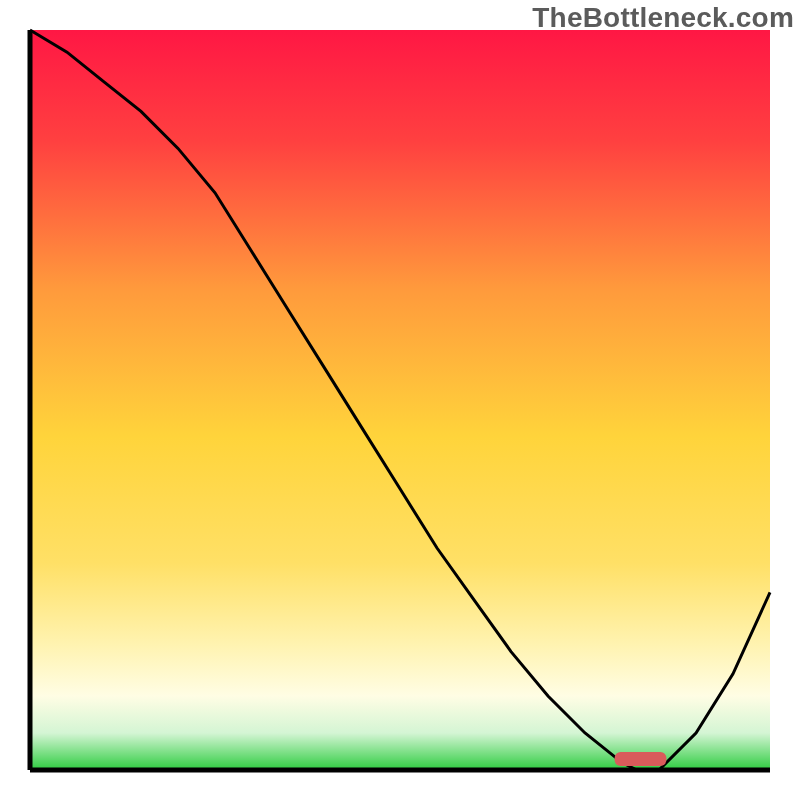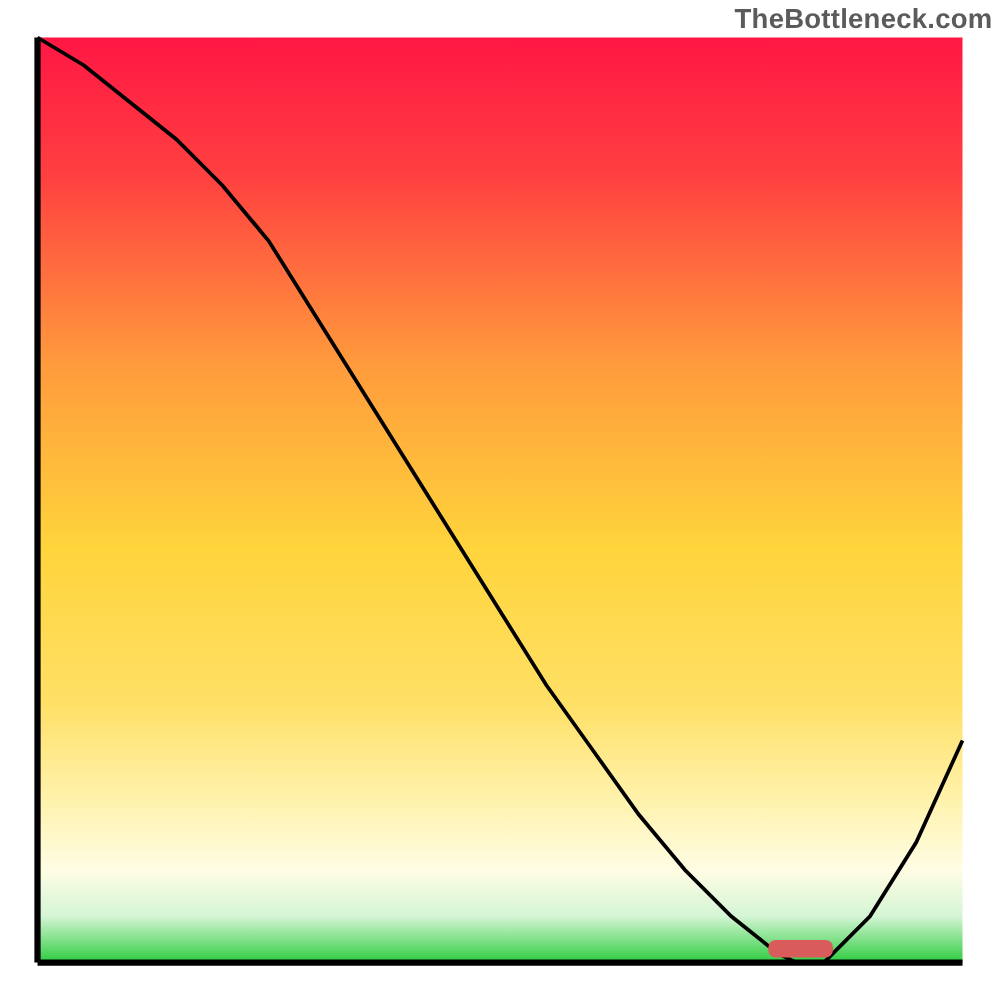--- a/index.html
+++ b/index.html
@@ -14,21 +14,21 @@
   .chart-wrap {
     position: relative;
     width: 800px;
     height: 800px;
   }
   .watermark {
     position: absolute;
     top: 2px;
     right: 6px;
     color: #5b5b5b;
-    font-size: 22px;
+    font-size: 28px;
     font-weight: 600;
     letter-spacing: 0.2px;
     user-select: none;
   }
   svg {
     display: block;
   }
 </style>
 </head>
 <body>

